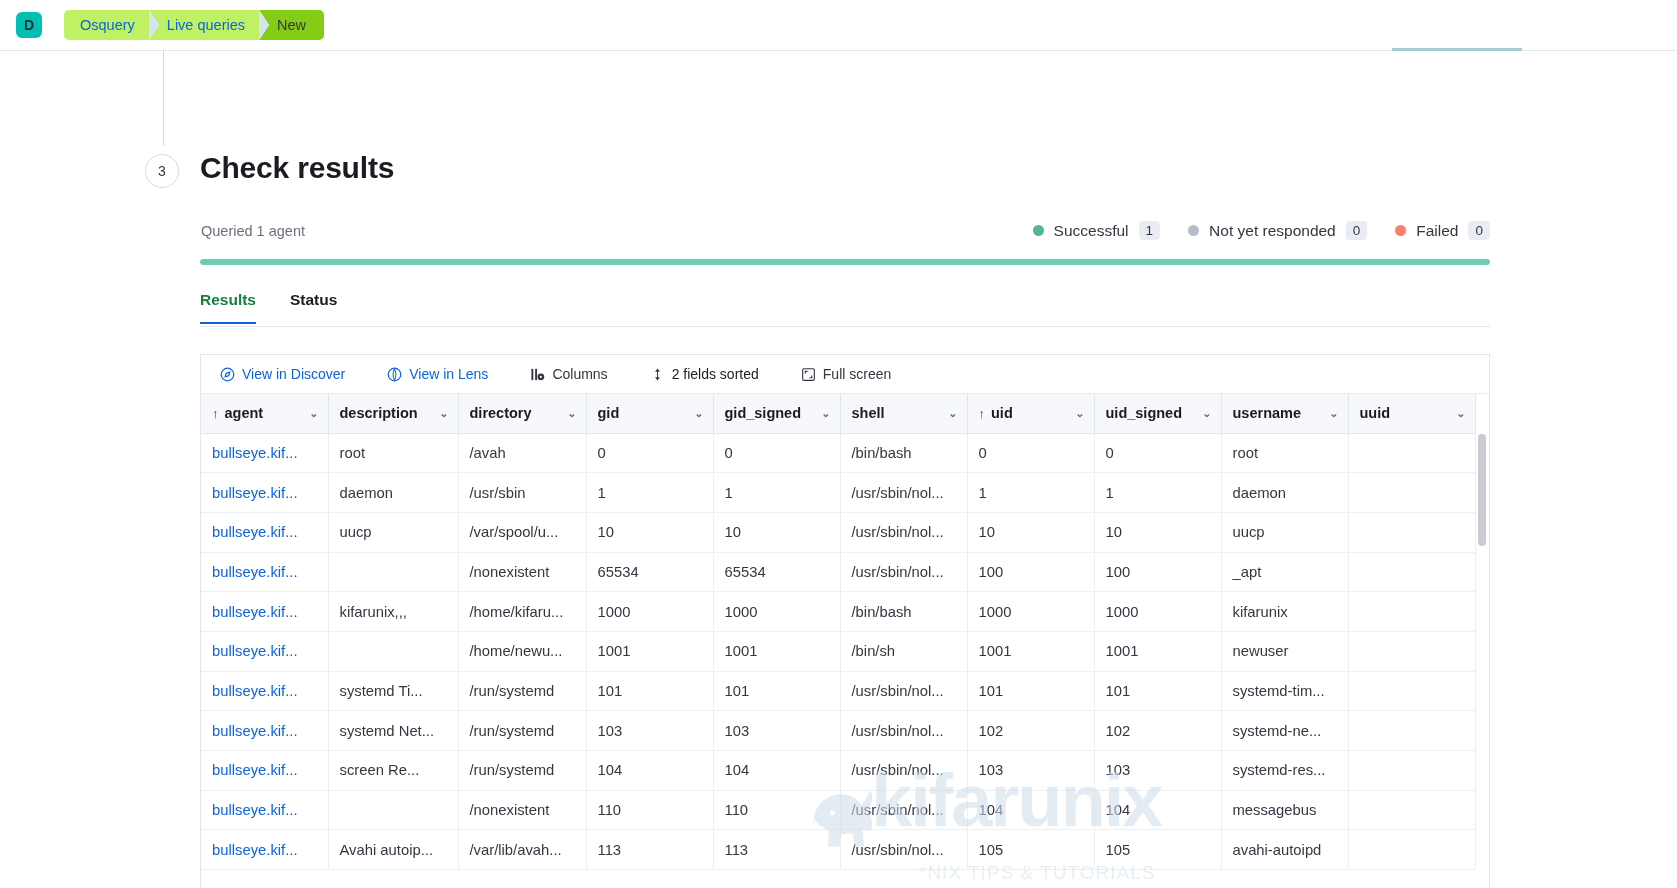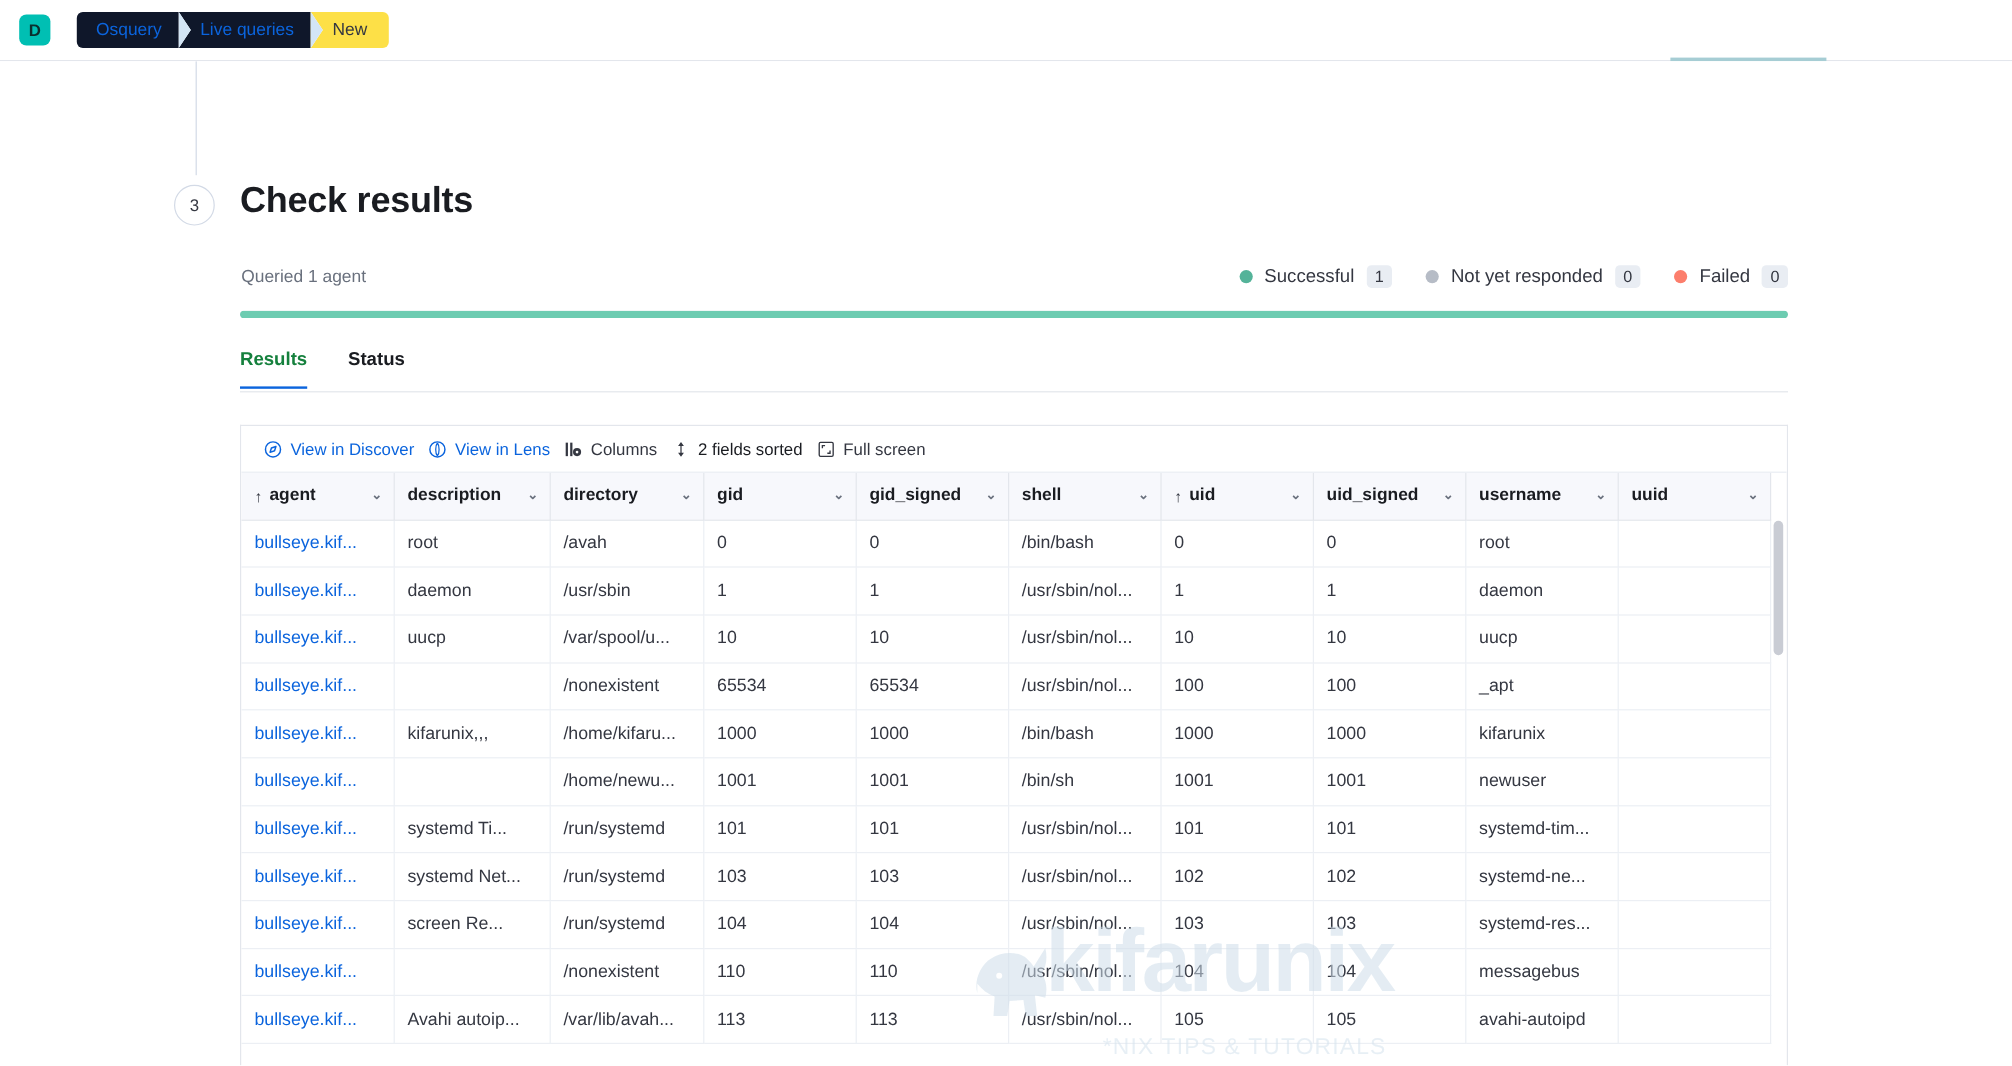--- a/index.html
+++ b/index.html
@@ -33,23 +33,23 @@
   }
   .breadcrumbs { display: flex; align-items: center; height: 30px; }
   .crumb {
     position: relative;
     height: 30px;
     display: flex; align-items: center;
     font-size: 14.5px;
     padding: 0 14px 0 18px;
     white-space: nowrap;
   }
-  .crumb.link { background: #0f172a; color: #0b64dd; align-items: center; }
+  .crumb.link { background: #bef264; color: #0b64dd; align-items: center; }
   .crumb.link:first-child { border-radius: 5px 0 0 5px; padding-left: 16px; }
-  .crumb.current { background: #fde047; color: #343741; border-radius: 0 5px 5px 0; padding-right: 18px; justify-content: flex-end;}
+  .crumb.current { background: #84cc16; color: #343741; border-radius: 0 5px 5px 0; padding-right: 18px; justify-content: flex-end;}
   .crumb .arrow {
     position: absolute; right: -10px; top: 0;
     width: 0; height: 0;
     border-top: 15px solid transparent;
     border-bottom: 15px solid transparent;
     z-index: 3;
   }
   .crumb.link .arrow { border-left: 10px solid #d3e5f5; }
   .crumb .notch {
     position: absolute; left: 0; top: 0;
@@ -168,21 +168,21 @@
     width: 1290px; height: 534px;
     border: 1px solid #e3e6ec;
     border-bottom: none;
     background: #fff;
     overflow: hidden;
   }
   .grid-toolbar {
     height: 39px;
     display: flex; align-items: center;
     padding-left: 19px;
-    gap: 12px;
+    gap: 42px;
     background: #fff;
     border-bottom: 1px solid #e9edf3;
   }
   .tb-item {
     display: flex; align-items: center; gap: 7px;
     font-size: 14px;
     color: #0b64dd;
     cursor: pointer;
     white-space: nowrap;
   }

